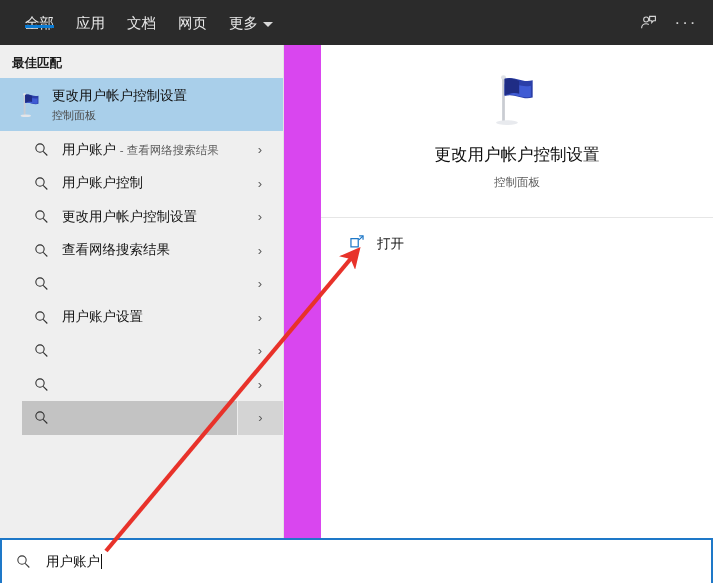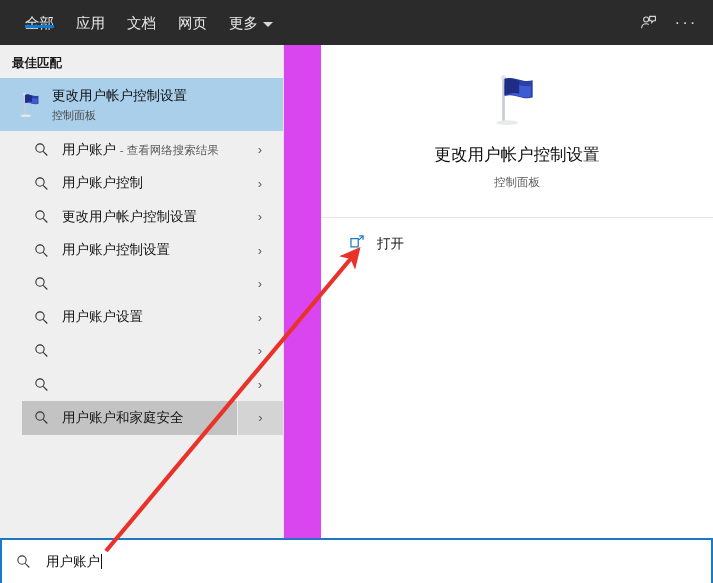--- a/index.html
+++ b/index.html
@@ -326,21 +326,21 @@
       </div>
 
       <div class="row">
         <span class="mag">
           <svg width="15" height="15" viewBox="0 0 18 18" fill="none" stroke="#2f2f2f" stroke-width="1.3">
             <circle cx="7.2" cy="7.2" r="5"></circle>
               <path d="M11 11.2 L16 16.2"></path>
           </svg>
         </span>
         <span class="row-label">
-          <span>用户账户控制设置</span>
+          <span>查看网络搜索结果</span>
         </span>
         <span class="chev">›</span>
       </div>
 
       <div class="row">
         <span class="mag">
           <svg width="15" height="15" viewBox="0 0 18 18" fill="none" stroke="#2f2f2f" stroke-width="1.3">
             <circle cx="7.2" cy="7.2" r="5"></circle>
               <path d="M11 11.2 L16 16.2"></path>
           </svg>
@@ -380,23 +380,20 @@
         </span>
         <span class="chev">›</span>
       </div>
 
       <div class="row hover">
         <span class="mag">
           <svg width="15" height="15" viewBox="0 0 18 18" fill="none" stroke="#2f2f2f" stroke-width="1.3">
             <circle cx="7.2" cy="7.2" r="5"></circle>
               <path d="M11 11.2 L16 16.2"></path>
           </svg>
-        </span>
-        <span class="row-label">
-          <span>用户账户和家庭安全</span>
         </span>
         <span class="chev">›</span>
       </div>
 
     </div>
   </div>
 
   <div class="right-pane">
     <div class="preview-card">
       <div class="pv-icon">

